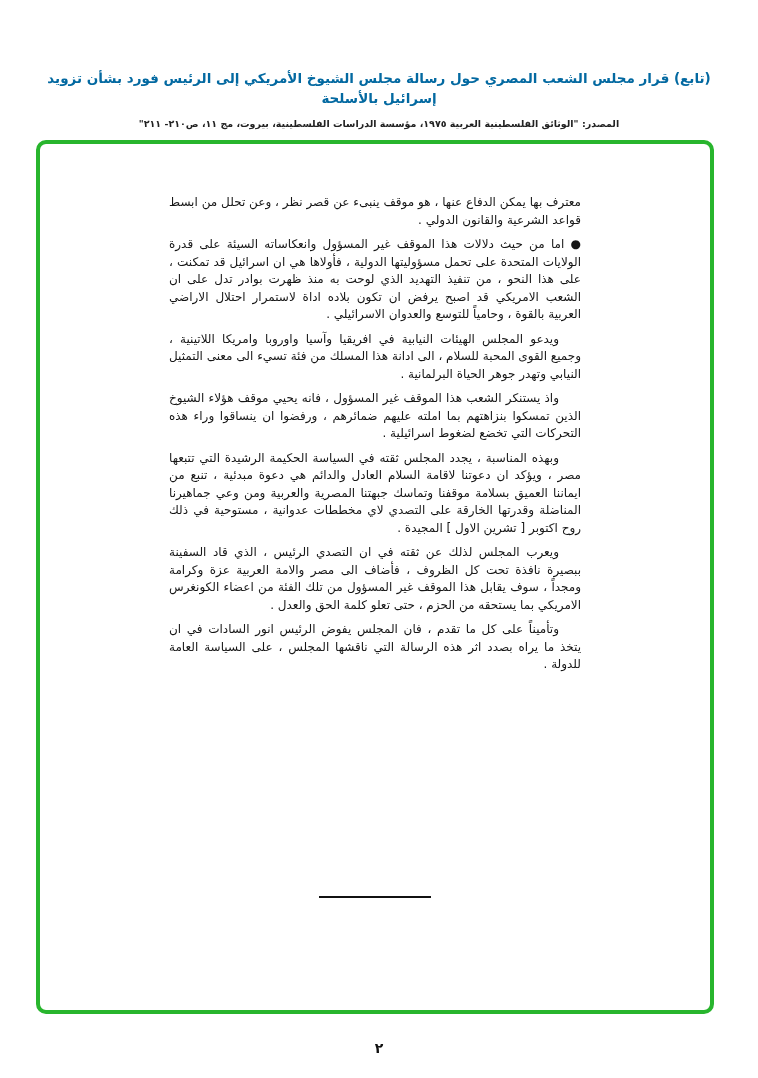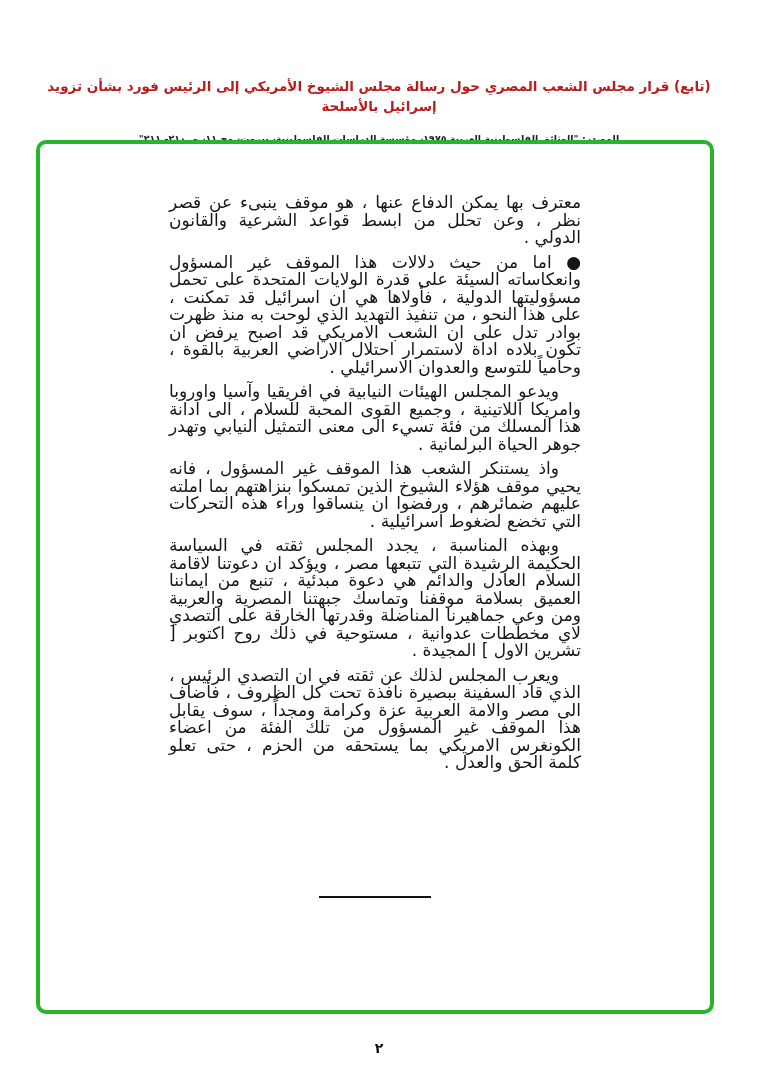--- a/index.html
+++ b/index.html
@@ -18,23 +18,23 @@
   .doc-header {
     position: absolute;
     top: 60px;
     left: 20px;
     right: 20px;
     text-align: center;
   }
   .doc-title {
     font-size: 13.5px;
     font-weight: bold;
-    margin: 16px;
+    margin: 8px;
     line-height: 1.5;
-    color: #b91c1c;
+    color: #0369a1;
   }
   .doc-source {
     font-size: 9.5px;
     font-weight: bold;
     margin-top: 9px;
     color: #222222;
   }
   .green-box {
     position: absolute;
     left: 36px;
@@ -45,21 +45,21 @@
     border-radius: 10px;
     box-sizing: border-box;
     background: #ffffff;
   }
   .text-block {
     position: absolute;
     top: 50px;
     left: 50%;
     transform: translateX(-50%);
     width: 412px;
-    font-size: 17px;
+    font-size: 12px;
     line-height: 17.5px;
     text-align: justify;
     color: #161616;
   }
   .text-block p {
     margin: 0 0 7px 0;
   }
   .text-block p.indent {
     text-indent: 22px;
   }
@@ -93,19 +93,20 @@
   </header>
 
   <div class="green-box">
     <div class="text-block" dir="rtl">
       <p>معترف بها يمكن الدفاع عنها ، هو موقف ينبىء عن قصر نظر ، وعن تحلل من ابسط قواعد الشرعية والقانون الدولي .</p>
       <p>● اما من حيث دلالات هذا الموقف غير المسؤول وانعكاساته السيئة على قدرة الولايات المتحدة على تحمل مسؤوليتها الدولية ، فأولاها هي ان اسرائيل قد تمكنت ، على هذا النحو ، من تنفيذ التهديد الذي لوحت به منذ ظهرت بوادر تدل على ان الشعب الامريكي قد اصبح يرفض ان تكون بلاده اداة لاستمرار احتلال الاراضي العربية بالقوة ، وحامياً للتوسع والعدوان الاسرائيلي .</p>
       <p class="indent">ويدعو المجلس الهيئات النيابية في افريقيا وآسيا واوروبا وامريكا اللاتينية ، وجميع القوى المحبة للسلام ، الى ادانة هذا المسلك من فئة تسيء الى معنى التمثيل النيابي وتهدر جوهر الحياة البرلمانية .</p>
       <p class="indent">واذ يستنكر الشعب هذا الموقف غير المسؤول ، فانه يحيي موقف هؤلاء الشيوخ الذين تمسكوا بنزاهتهم بما املته عليهم ضمائرهم ، ورفضوا ان ينساقوا وراء هذه التحركات التي تخضع لضغوط اسرائيلية .</p>
       <p class="indent">وبهذه المناسبة ، يجدد المجلس ثقته في السياسة الحكيمة الرشيدة التي تتبعها مصر ، ويؤكد ان دعوتنا لاقامة السلام العادل والدائم هي دعوة مبدئية ، تنبع من ايماننا العميق بسلامة موقفنا وتماسك جبهتنا المصرية والعربية ومن وعي جماهيرنا المناضلة وقدرتها الخارقة على التصدي لاي مخططات عدوانية ، مستوحية في ذلك روح اكتوبر [ تشرين الاول ] المجيدة .</p>
       <p class="indent">ويعرب المجلس لذلك عن ثقته في ان التصدي الرئيس ، الذي قاد السفينة ببصيرة نافذة تحت كل الظروف ، فأضاف الى مصر والامة العربية عزة وكرامة ومجداً ، سوف يقابل هذا الموقف غير المسؤول من تلك الفئة من اعضاء الكونغرس الامريكي بما يستحقه من الحزم ، حتى تعلو كلمة الحق والعدل .</p>
+      <p class="indent">وتأميناً على كل ما تقدم ، فان المجلس يفوض الرئيس انور السادات في ان يتخذ ما يراه بصدد اثر هذه الرسالة التي ناقشها المجلس ، على السياسة العامة للدولة .</p>
     </div>
     <div class="divider"></div>
   </div>
 
   <div class="page-number">٢</div>
 
 </div>
 
 </body></html>

